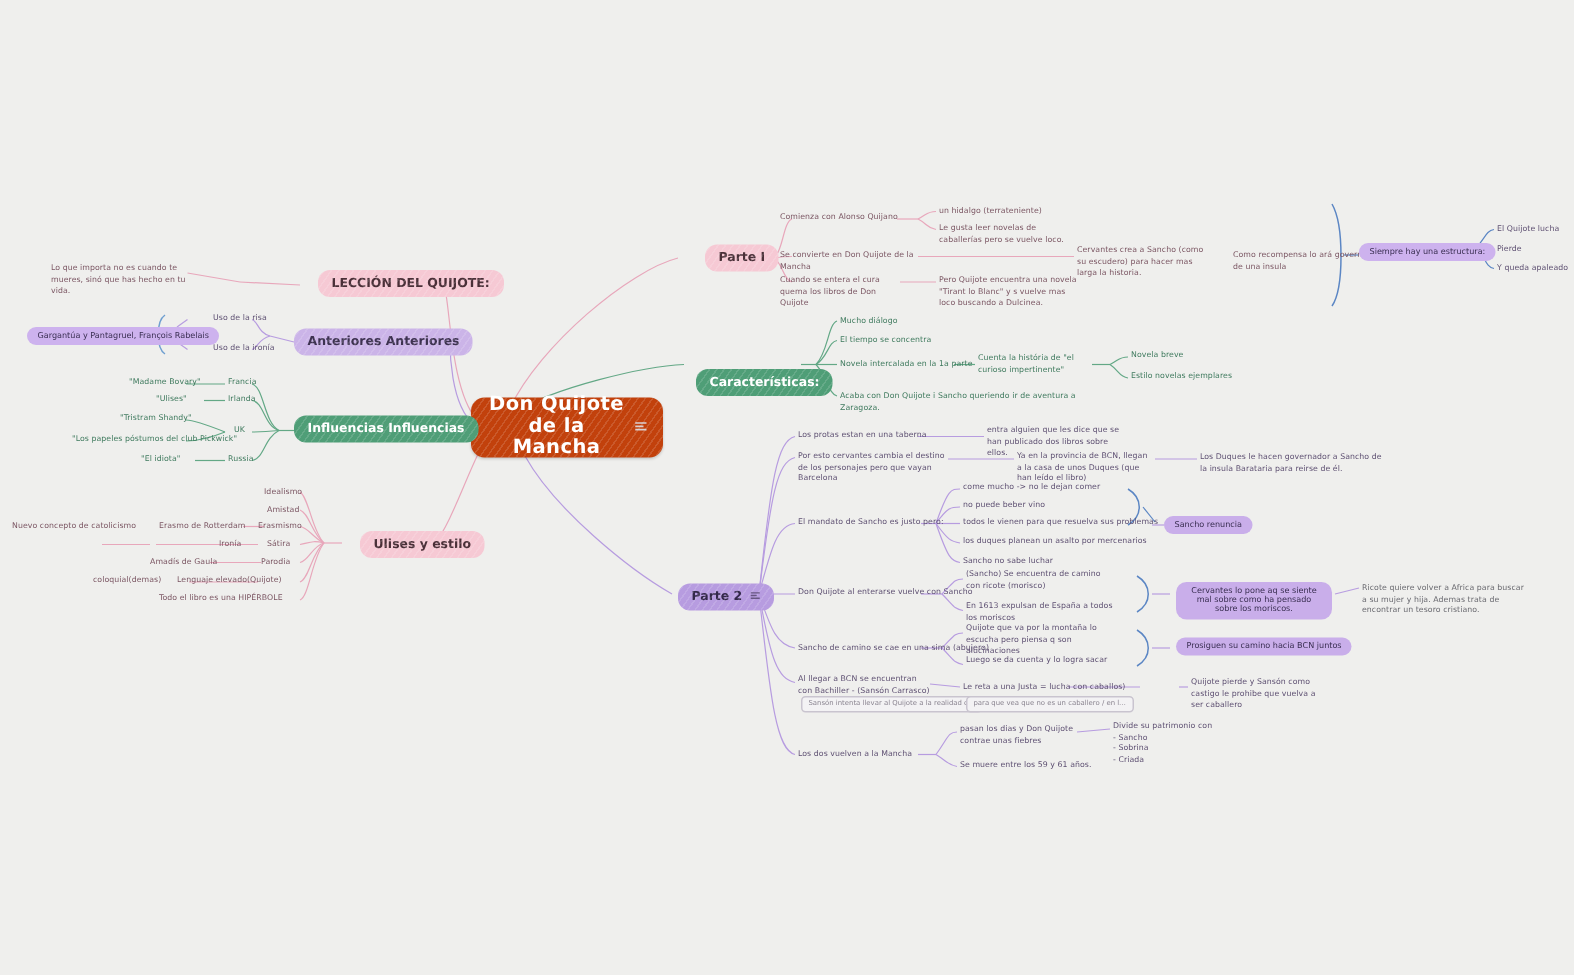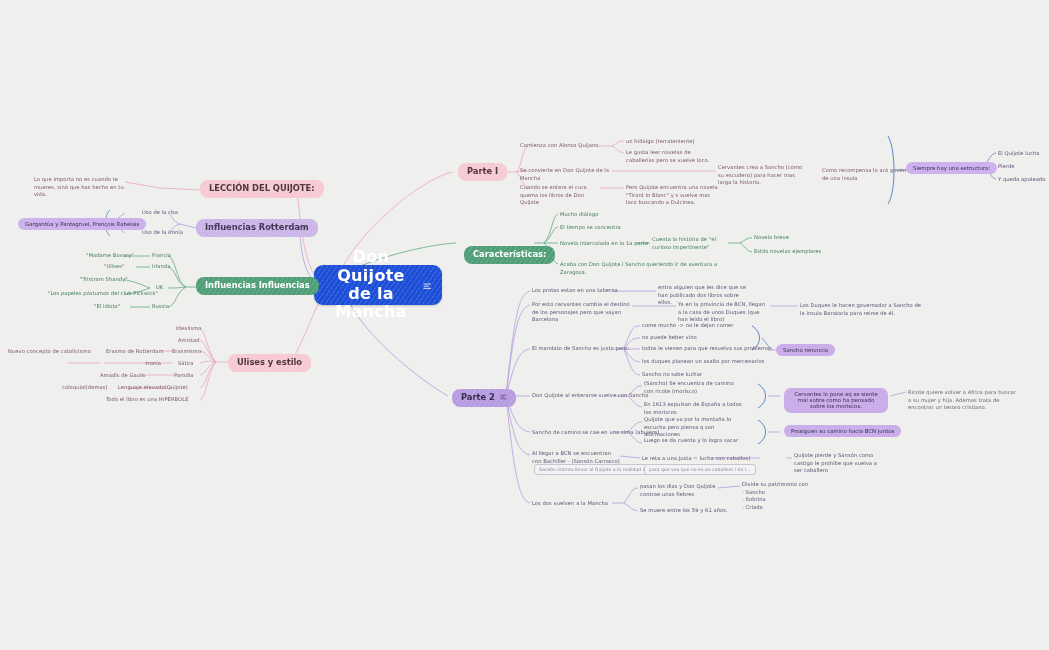--- a/index.html
+++ b/index.html
@@ -3,26 +3,26 @@
 <meta charset="utf-8">
 <style>
   html,body{margin:0;padding:0;background:#efefed;}
   body{font-family:"DejaVu Sans","Liberation Sans",sans-serif;}
   #canvas{position:relative;width:1049px;height:650px;background:#efefed;overflow:hidden;}
   svg.links{position:absolute;left:0;top:0;width:1049px;height:650px;pointer-events:none;}
 
   .node{position:absolute;box-sizing:border-box;border-radius:7px;
         display:flex;align-items:center;justify-content:center;text-align:center;
         line-height:1.15;}
-  .root{background:#1d4ed8;color:#fff;font-size:16px;font-weight:bold;
+  .root{background:#c2410c;color:#fff;font-size:13px;font-weight:bold;
         letter-spacing:.3px;border-radius:9px;padding:6px 10px;
         box-shadow:0 1px 2px rgba(0,0,0,.18);}
   .root .rtxt{max-width:96px;}
   .pill{font-size:8.3px;font-weight:bold;padding:4px 9px;border-radius:8px;}
-  .pill-pink{background:#f6c9d4;color:#4a3038;}
+  .pill-pink{background:#f6c9d4;color:#4a3038;margin-left:12px;}
   .pill-purple{background:#cbb4e8;color:#3d3250;}
   .pill-green{background:#4f9e77;color:#fff;}
   .pill-purple-d{background:#b79ce0;color:#33284a;text-align:right;}
   .mini{font-size:5.4px;font-weight:normal;padding:3px 7px;border-radius:7px;
         background:#c9aeea;color:#3a2f52;}
   .mini-lav{background:#cdb2ee;}
   .leaf{position:absolute;font-size:5.2px;color:#6b5f66;line-height:1.45;
         letter-spacing:.05px;}
   .leaf.pink{color:#7b5663;}
   .leaf.green{color:#3f7a5e;}
@@ -171,21 +171,21 @@
   </div>
 
   <div class="node pill pill-pink" style="left:200px;top:180px;">
     <div class="hatch"></div>
     <span>LECCIÓN DEL QUIJOTE:</span>
   </div>
   <div class="leaf pink" style="left:34px;top:176px;width:92px;">Lo que importa no es cuando te mueres, sinó que has hecho en tu vida.</div>
 
   <div class="node pill pill-purple" style="left:196px;top:219px;">
     <div class="hatch"></div>
-    <span>Influencias Rotterdam</span>
+    <span>Anteriores Anteriores</span>
   </div>
   <div class="leaf purple" style="left:142px;top:209px;">Uso de la risa</div>
   <div class="leaf purple" style="left:142px;top:229px;">Uso de la ironía</div>
   <div class="node mini mini-lav" style="left:18px;top:218px;">
     <span>Gargantúa y Pantagruel, François Rabelais</span>
   </div>
 
   <div class="node pill pill-green" style="left:196px;top:277px;">
     <div class="hatch"></div>
     <span>Influencias Influencias</span>

